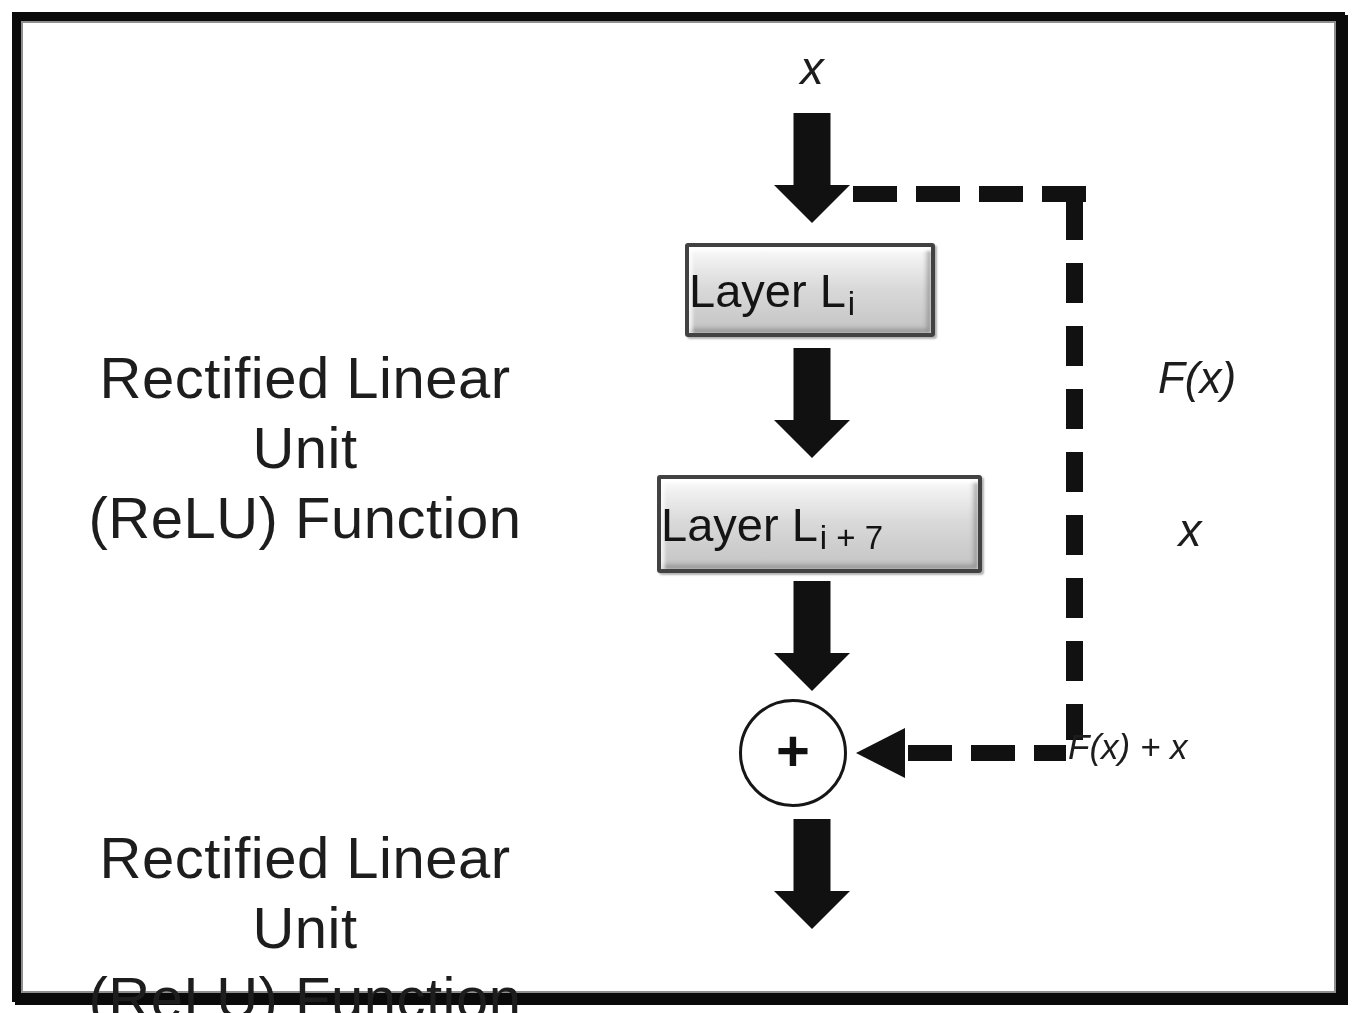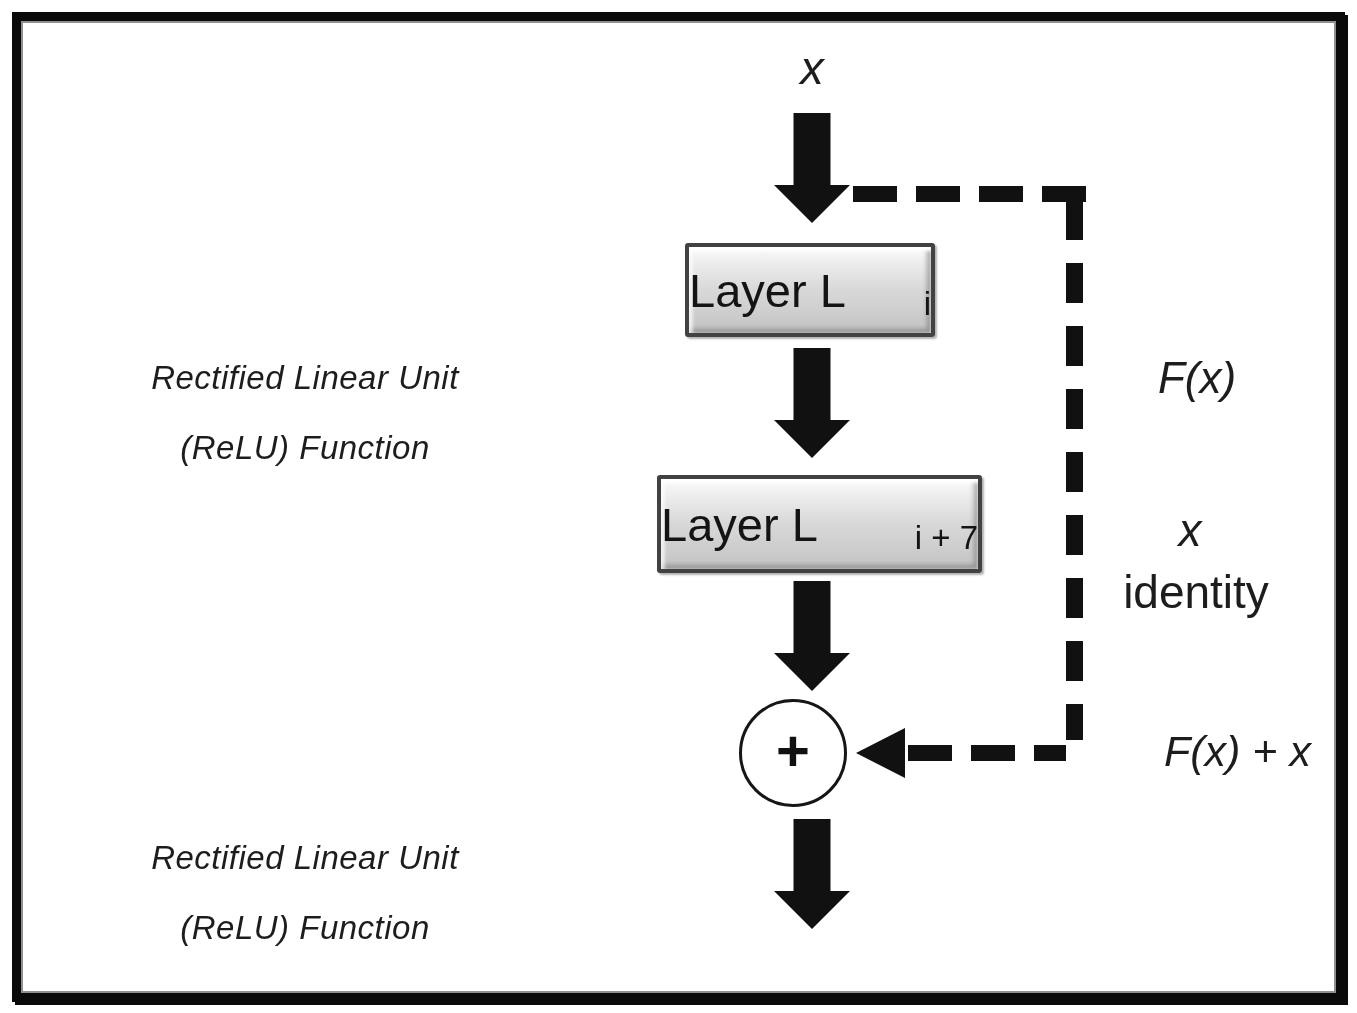--- a/index.html
+++ b/index.html
@@ -22,44 +22,43 @@
     width: 1333px; height: 990px;
     border: 9px solid #0a0a0a;
     box-shadow: inset 2px 2px 0 #8f8f8f, inset -2px -2px 0 #8f8f8f, 3px 3px 0 #0a0a0a;
     box-sizing: border-box;
     background: transparent;
   }
   .abs { position: absolute; }
   .txt-center { text-align: center; }
   .relu-label {
     width: 530px;
-    font-size: 33px;
+    font-size: 58px;
     line-height: 70px;
     text-align: center;
     color: #1d1d1d;
     letter-spacing: 0.5px;
-    font-style: italic;
   }
   .math-italic {
     font-style: italic;
     color: #1d1d1d;
   }
   .layer-box {
     box-sizing: border-box;
     background: linear-gradient(180deg, #fbfbfb 0%, #ececec 20%, #d9d9d9 48%, #cbcbcb 82%, #c4c4c4 100%);
     border: 4px solid #424242;
     border-radius: 3px;
     box-shadow:
       inset 0 4px 3px rgba(255,255,255,0.95),
       inset 4px 0 3px rgba(255,255,255,0.65),
       inset -4px -4px 5px rgba(105,105,105,0.55),
       2px 2px 2px rgba(0,0,0,0.3);
     display: flex;
     align-items: center;
-    justify-content: space-between;
+    justify-content: flex-start;
     font-size: 47px;
     color: #141414;
   }
   .layer-sub {
     font-size: 33px;
     position: relative;
     top: 14px;
     margin-left: 2px;
     white-space: pre;
   }
@@ -151,17 +150,16 @@
 
   <svg class="abs arrow-svg" style="left:774px; top:819px;" width="76" height="110" viewBox="0 0 76 110">
     <rect x="19.5" y="0" width="37" height="72" fill="#111111"></rect>
     <polygon points="0,72 76,72 38,110" fill="#111111"></polygon>
   </svg>
 
   <div class="abs math-italic txt-center" style="left:1117px; top:353px; width:160px; font-size:44px;">F(x)</div>
 
   <div class="abs math-italic txt-center" style="left:1140px; top:503px; width:100px; font-size:46px;">x</div>
 
-  <div class="abs txt-center" style="left:1078px; top:565px; width:236px; font-size:46px; color:#1d1d1d;">identity</div>
 
-  <div class="abs math-italic" style="left:1164px; top:727px; font-size:43px; white-space:nowrap;">F(x) + x</div>
+  <div class="abs math-italic" style="left:1068px; top:727px; font-size:35px; white-space:nowrap;">F(x) + x</div>
 
 </div>
 
 </body></html>

